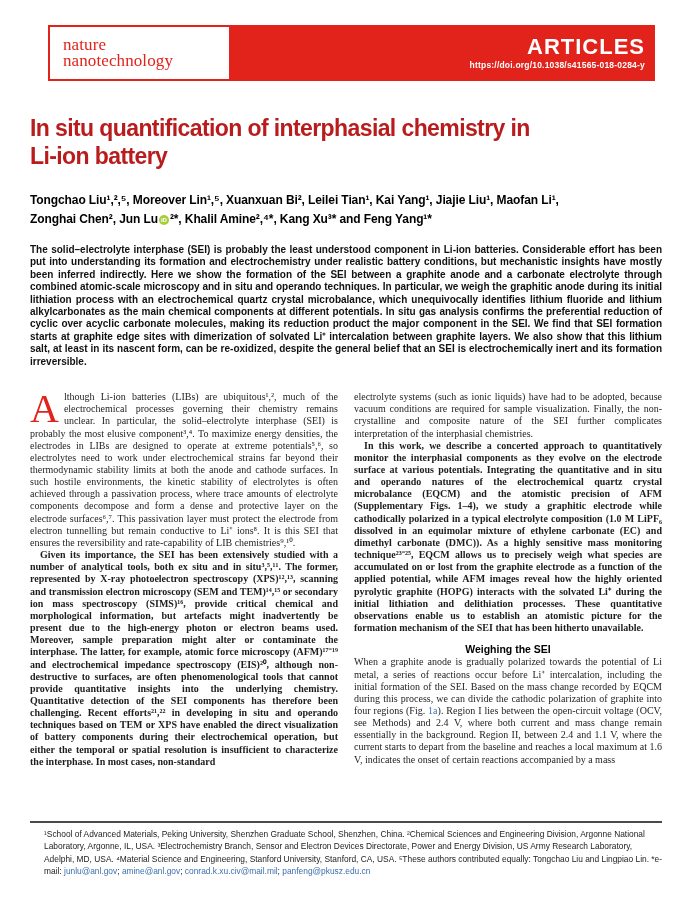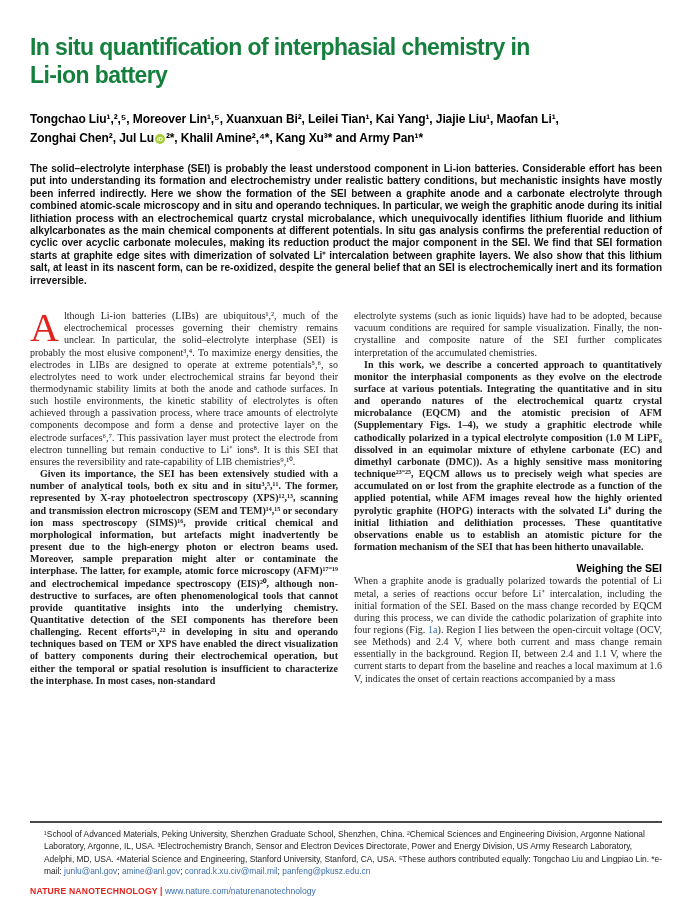--- a/index.html
+++ b/index.html
@@ -41,21 +41,21 @@
   }
   .banner-title {
     font-size:22px; font-weight:bold; letter-spacing:1px; line-height:22px;
   }
   .banner-doi {
     font-size:8.5px; font-weight:bold; letter-spacing:0.2px; margin-top:2px;
   }
   
   .title-block { margin:33px 30px 0 30px; }
   .title-line {
-    font-size:23px; font-weight:bold; color:#15803d;
+    font-size:23px; font-weight:bold; color:#b91c1c;
     letter-spacing:-0.6px; line-height:28px; white-space:nowrap;
   }
   .authors { margin:21px 30px 0 30px; }
   .authors-line {
     font-size:12px; font-weight:bold; color:#000;
     line-height:19px; white-space:nowrap; letter-spacing:-0.1px;
   }
   .orcid {
     display:inline-block; width:10px; height:10px; border-radius:50%;
     background:#a6ce39; color:#fff; font-size:6px; line-height:10px;
@@ -85,21 +85,21 @@
     float:left;
     font-family:"Liberation Serif", serif;
     font-size:40px; line-height:31px;
     color:#e2231c;
     padding:2px 5px 0 0;
   }
   .section-heading {
     font-family:"Liberation Sans", sans-serif;
     font-size:10.5px; font-weight:bold; color:#000;
     margin-top:9px; margin-bottom:1px;
-    text-align:right;
+    text-align:center;
   }
   .link { color:#3b6fae; }
   
   .footnote-rule {
     position:absolute; left:30px; right:30px; top:821px;
     border-top:2px solid #4a4a4a;
   }
   .footnote {
     position:absolute; left:44px; right:30px; top:828px;
     font-size:8.4px; line-height:12.4px; color:#222;
@@ -111,44 +111,53 @@
   }
   .footer .journal { color:#e2231c; letter-spacing:0.2px; }
   .footer .sep { color:#e2231c; }
   .footer .url { color:#3b6fae; font-weight:normal; }
 </style>
 </head>
 <body>
 
 <div class="page">
 
+  <div class="masthead">
+    <div class="logo-box">
+      <div class="logo-line">nature</div>
+      <div class="logo-line">nanotechnology</div>
+    </div>
+    <div class="banner">
+      <div class="banner-title">ARTICLES</div>
+      <div class="banner-doi">https://doi.org/10.1038/s41565-018-0284-y</div>
+    </div>
+  </div>
 
   <div class="title-block">
     <div class="title-line">In situ quantification of interphasial chemistry in</div>
     <div class="title-line">Li-ion battery</div>
   </div>
 
   <div class="authors">
     <div class="authors-line">Tongchao Liu¹,²,⁵, Moreover Lin¹,⁵, Xuanxuan Bi², Leilei Tian¹, Kai Yang¹, Jiajie Liu¹, Maofan Li¹,</div>
-    <div class="authors-line"><span>Zonghai Chen², Jul Lu</span><span class="orcid">iD</span><span>²*, Khalil Amine²,⁴*, Kang Xu³* and Army Pan¹*</span></div>
+    <div class="authors-line"><span>Zonghai Chen², Jun Lu</span><span class="orcid">iD</span><span>²*, Khalil Amine²,⁴*, Kang Xu³* and Feng Yang¹*</span></div>
   </div>
 
   <div class="abstract">The solid–electrolyte interphase (SEI) is probably the least understood component in Li-ion batteries. Considerable effort has been put into understanding its formation and electrochemistry under realistic battery conditions, but mechanistic insights have mostly been inferred indirectly. Here we show the formation of the SEI between a graphite anode and a carbonate electrolyte through combined atomic-scale microscopy and in situ and operando techniques. In particular, we weigh the graphitic anode during its initial lithiation process with an electrochemical quartz crystal microbalance, which unequivocally identifies lithium fluoride and lithium alkylcarbonates as the main chemical components at different potentials. In situ gas analysis confirms the preferential reduction of cyclic over acyclic carbonate molecules, making its reduction product the major component in the SEI. We find that SEI formation starts at graphite edge sites with dimerization of solvated Li⁺ intercalation between graphite layers. We also show that this lithium salt, at least in its nascent form, can be re-oxidized, despite the general belief that an SEI is electrochemically inert and its formation irreversible.</div>
 
   <div class="columns">
     <div class="col">
       <p class="para"><span class="dropcap">A</span><span>lthough Li-ion batteries (LIBs) are ubiquitous¹,², much of the electrochemical processes governing their chemistry remains unclear. In particular, the solid–electrolyte interphase (SEI) is probably the most elusive component³,⁴. To maximize energy densities, the electrodes in LIBs are designed to operate at extreme potentials⁵,⁶, so electrolytes need to work under electrochemical strains far beyond their thermodynamic stability limits at both the anode and cathode surfaces. In such hostile environments, the kinetic stability of electrolytes is often achieved through a passivation process, where trace amounts of electrolyte components decompose and form a dense and protective layer on the electrode surfaces⁶,⁷. This passivation layer must protect the electrode from electron tunnelling but remain conductive to Li⁺ ions⁸. It is this SEI that ensures the reversibility and rate-capability of LIB chemistries⁹,¹⁰.</span></p>
       <p class="para indent">Given its importance, the SEI has been extensively studied with a number of analytical tools, both ex situ and in situ³,⁵,¹¹. The former, represented by X-ray photoelectron spectroscopy (XPS)¹²,¹³, scanning and transmission electron microscopy (SEM and TEM)¹⁴,¹⁵ or secondary ion mass spectroscopy (SIMS)¹⁶, provide critical chemical and morphological information, but artefacts might inadvertently be present due to the high-energy photon or electron beams used. Moreover, sample preparation might alter or contaminate the interphase. The latter, for example, atomic force microscopy (AFM)¹⁷⁻¹⁹ and electrochemical impedance spectroscopy (EIS)²⁰, although non-destructive to surfaces, are often phenomenological tools that cannot provide quantitative insights into the underlying chemistry. Quantitative detection of the SEI components has therefore been challenging. Recent efforts²¹,²² in developing in situ and operando techniques based on TEM or XPS have enabled the direct visualization of battery components during their electrochemical operation, but either the temporal or spatial resolution is insufficient to characterize the interphase. In most cases, non-standard</p>
     </div>
     <div class="col">
-      <p class="para">electrolyte systems (such as ionic liquids) have had to be adopted, because vacuum conditions are required for sample visualization. Finally, the non-crystalline and composite nature of the SEI further complicates interpretation of the accumulated chemistries.</p>
+      <p class="para">electrolyte systems (such as ionic liquids) have had to be adopted, because vacuum conditions are required for sample visualization. Finally, the non-crystalline and composite nature of the SEI further complicates interpretation of the interphasial chemistries.</p>
       <p class="para indent">In this work, we describe a concerted approach to quantitatively monitor the interphasial components as they evolve on the electrode surface at various potentials. Integrating the quantitative and in situ and operando natures of the electrochemical quartz crystal microbalance (EQCM) and the atomistic precision of AFM (Supplementary Figs. 1–4), we study a graphitic electrode while cathodically polarized in a typical electrolyte composition (1.0 M LiPF₆ dissolved in an equimolar mixture of ethylene carbonate (EC) and dimethyl carbonate (DMC)). As a highly sensitive mass monitoring technique²³⁻²⁵, EQCM allows us to precisely weigh what species are accumulated on or lost from the graphite electrode as a function of the applied potential, while AFM images reveal how the highly oriented pyrolytic graphite (HOPG) interacts with the solvated Li⁺ during the initial lithiation and delithiation processes. These quantitative observations enable us to establish an atomistic picture for the formation mechanism of the SEI that has been hitherto unavailable.</p>
       <div class="section-heading">Weighing the SEI</div>
       <p class="para"><span>When a graphite anode is gradually polarized towards the potential of Li metal, a series of reactions occur before Li⁺ intercalation, including the initial formation of the SEI. Based on the mass change recorded by EQCM during this process, we can divide the cathodic polarization of graphite into four regions (Fig. </span><span class="link">1a</span><span>). Region I lies between the open-circuit voltage (OCV, see Methods) and 2.4 V, where both current and mass change remain essentially in the background. Region II, between 2.4 and 1.1 V, where the current starts to depart from the baseline and reaches a local maximum at 1.6 V, indicates the onset of certain reactions accompanied by a mass</span></p>
     </div>
   </div>
 
   <div class="footnote-rule"></div>
   <div class="footnote"><span>¹School of Advanced Materials, Peking University, Shenzhen Graduate School, Shenzhen, China. ²Chemical Sciences and Engineering Division, Argonne National Laboratory, Argonne, IL, USA. ³Electrochemistry Branch, Sensor and Electron Devices Directorate, Power and Energy Division, US Army Research Laboratory, Adelphi, MD, USA. ⁴Material Science and Engineering, Stanford University, Stanford, CA, USA. ⁵These authors contributed equally: Tongchao Liu and Lingpiao Lin. *e-mail: </span><span class="link">junlu@anl.gov</span><span>; </span><span class="link">amine@anl.gov</span><span>; </span><span class="link">conrad.k.xu.civ@mail.mil</span><span>; </span><span class="link">panfeng@pkusz.edu.cn</span></div>
 
-  <div class="footer"><span class="journal">NATURE NANOTECHNOLOGY</span><span class="sep"> | </span><span class="url">www.nature.com/naturenanotechnology</span></div>
 
 </div>
 
 </body></html>

